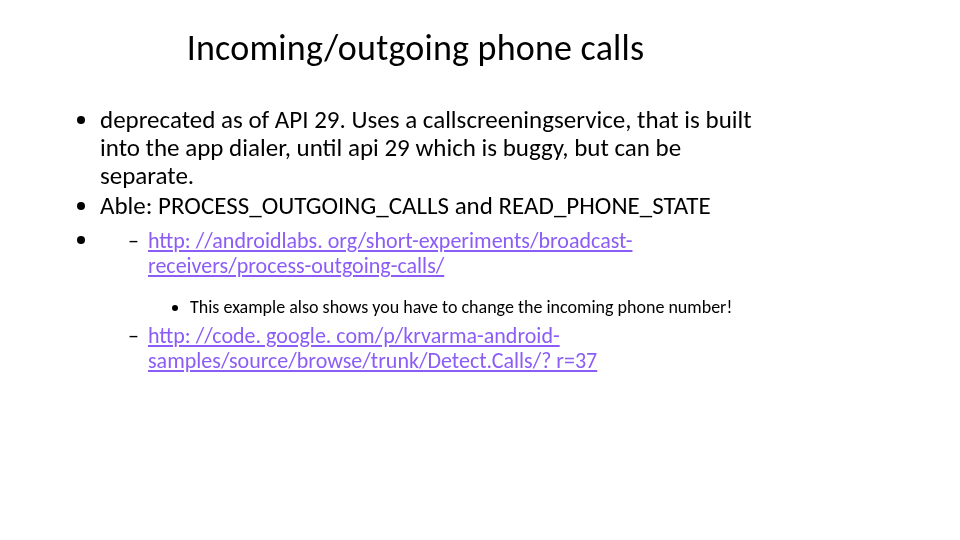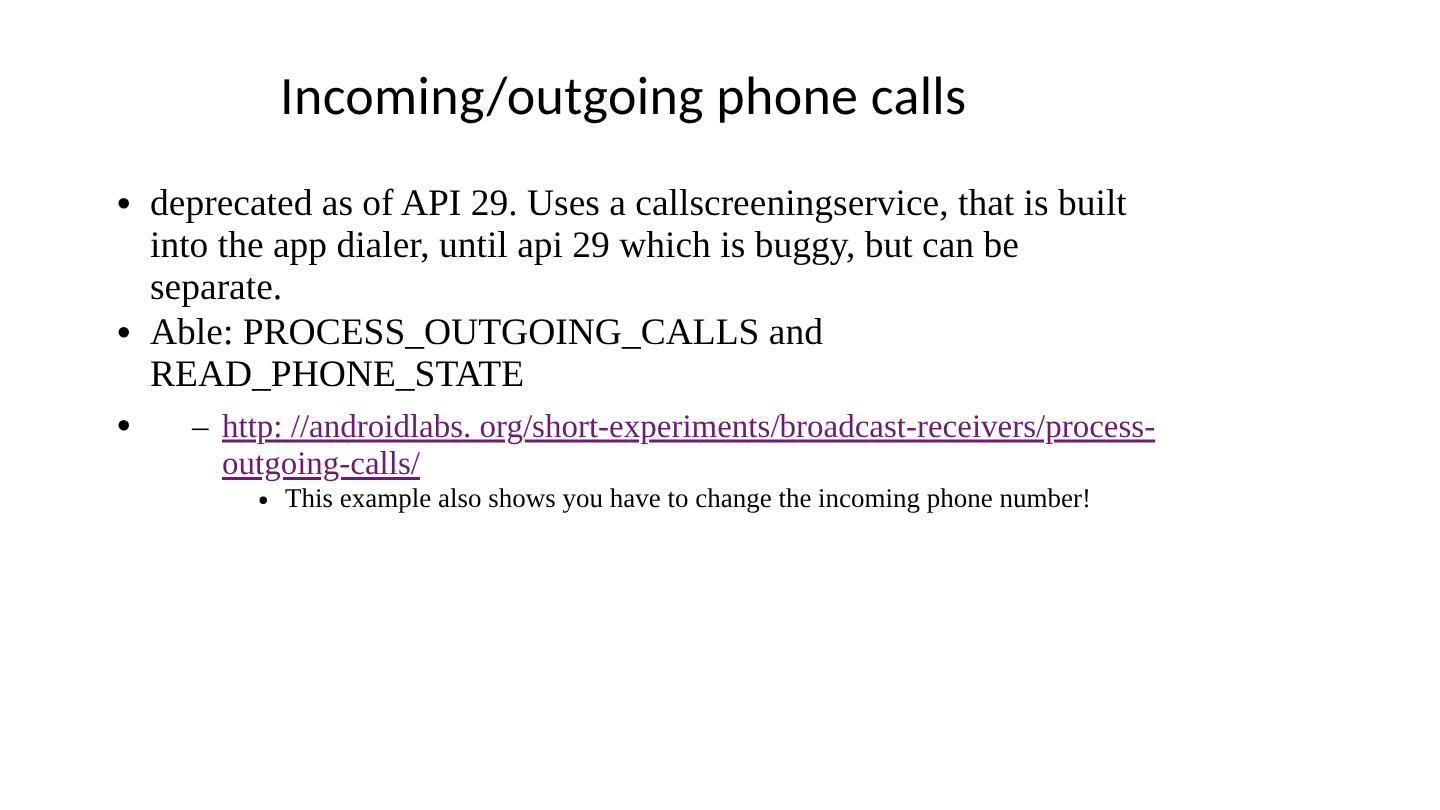--- a/index.html
+++ b/index.html
@@ -1,39 +1,42 @@
 <!DOCTYPE html>
 <html><head>
 <meta charset="utf-8">
 <style>
   * { margin: 0; padding: 0; box-sizing: border-box; }
   html, body { width: 960px; height: 540px; background: #fff; font-family: Calibri, "Segoe UI", Arial, sans-serif; color: #000; }
-  .slide { width: 831px; height: 540px; padding: 32px 60px 0 60px; }
+  .slide { width: 831px; height: 540px; padding: 16px 60px 0 60px; }
   .title { font-size: 36px; font-weight: 400; text-align: center; margin: 10px 0 36px 0; letter-spacing: 0.2px; }
-  ul.lvl1 { list-style: disc; margin-left: 40px; font-size: 25px; line-height: 1.12; font-family: Liberation Serif, serif; }
+  ul.lvl1 { list-style: disc; margin-left: 40px; font-size: 25px; line-height: 1.12; }
   ul.lvl1 > li { margin-bottom: 2px; }
   ul.lvl2 { list-style: none; margin-left: 28px; font-size: 22px; line-height: 1.14; margin-top: 6px; }
   ul.lvl2 > li { position: relative; padding-left: 20px; margin-bottom: 2px; }
   ul.lvl2 > li::before { content: "–"; position: absolute; left: 0; }
-  ul.lvl3 { list-style: disc; margin-left: 42px; font-size: 18px; line-height: 1.25; margin-top: 0; margin-bottom: 4px; }
-  .lnk { color: #701a75; text-decoration: underline; word-break: break-word; }
+  ul.lvl3 { list-style: disc; margin-left: 42px; font-size: 18px; line-height: 1.25; margin-top: 18px; margin-bottom: 4px; }
+  .lnk { color: #8b5cf6; text-decoration: underline; word-break: break-word; }
 </style>
 </head>
 <body>
 
 <div class="slide">
   <h1 class="title">Incoming/outgoing phone calls</h1>
 
   <ul class="lvl1">
     <li>deprecated as of API 29.  Uses a callscreeningservice, that is built into the app dialer, until api 29 which is buggy, but can be separate.</li>
     <li>Able: PROCESS_OUTGOING_CALLS and READ_PHONE_STATE</li>
     <li>
       <ul class="lvl2">
         <li>
           <span class="lnk">http: //androidlabs. org/short-experiments/broadcast-receivers/process-outgoing-calls/</span>
           <ul class="lvl3">
             <li>This example also shows you have to change the incoming phone number!</li>
           </ul>
         </li>
+        <li>
+          <span class="lnk">http: //code. google. com/p/krvarma-android-samples/source/browse/trunk/Detect.Calls/? r=37</span>
+        </li>
       </ul>
     </li>
   </ul>
 </div>
 
 </body></html>

